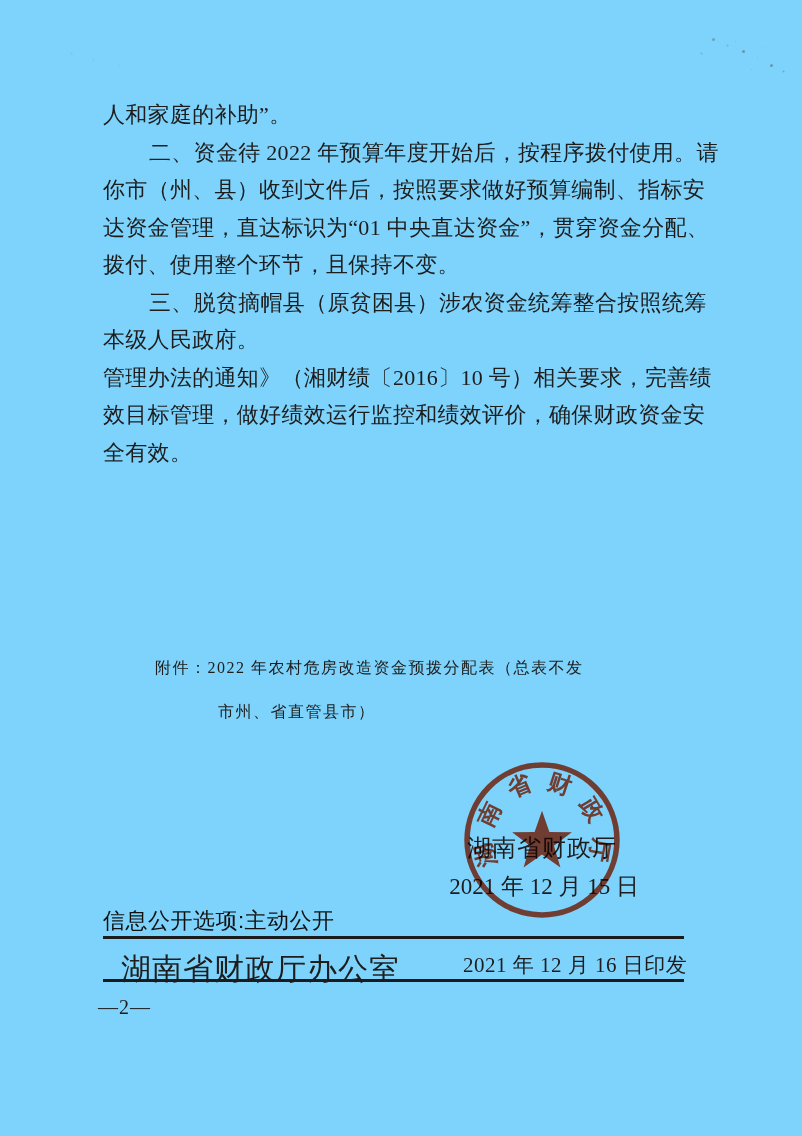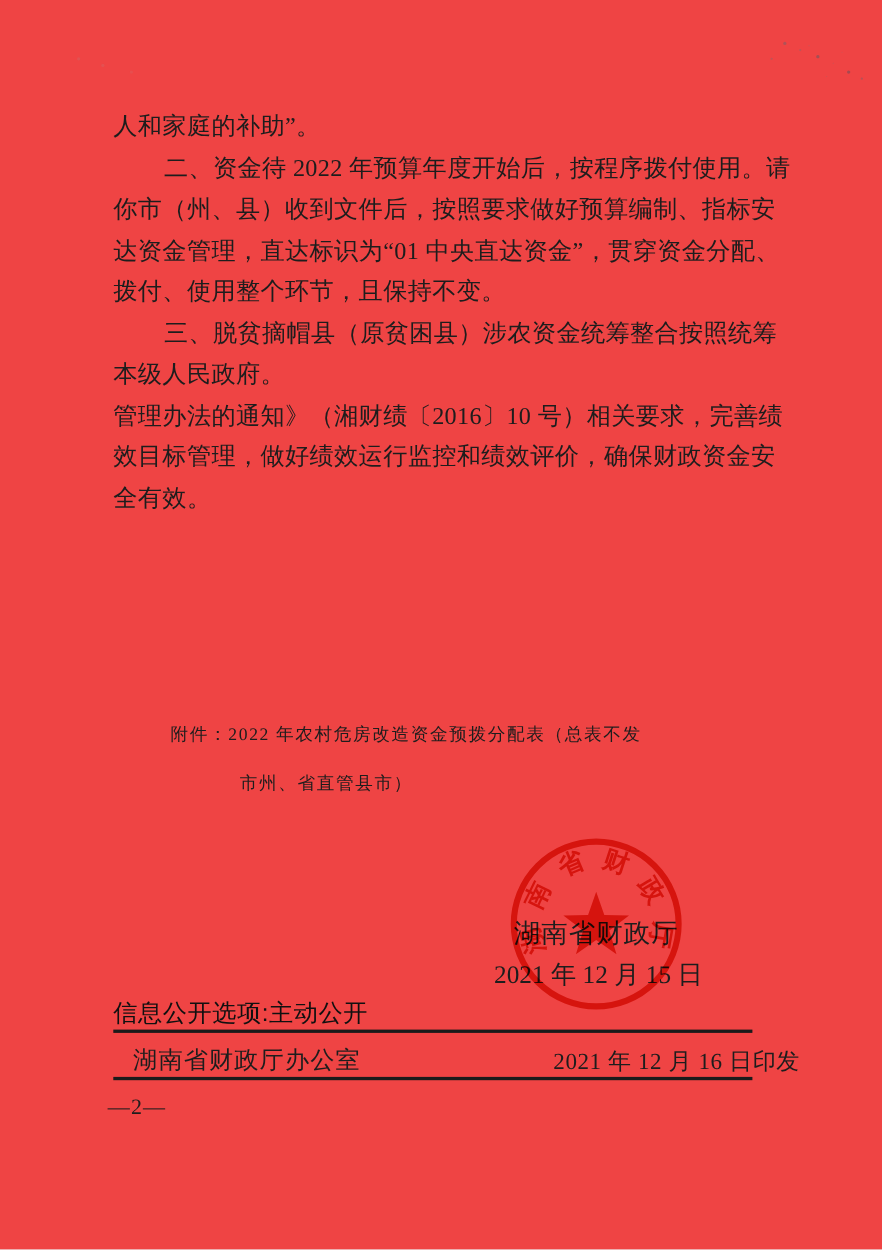--- a/index.html
+++ b/index.html
@@ -1,20 +1,20 @@
 <!DOCTYPE html>
 <html><head>
 <meta charset="utf-8">
 <style>
   html,body { margin:0; padding:0; background:#e9e9e9; }
   .paper {
     position:relative;
     width:802px; height:1136px;
     margin:0 auto;
-    background:#ef4444;
+    background:#7dd3fc;
     overflow:hidden;
     font-family:"Liberation Serif","DejaVu Serif",serif;
     color:#1d1d1d;
   }
   
   .speckle { position:absolute; width:3px; height:3px; border-radius:50%; background:rgba(100,100,110,.45); }
   .speckle-tr {
     left:712px; top:38px;
     box-shadow: 14px 6px 0 -0.5px rgba(110,110,120,.35),
                 30px 12px 0 0 rgba(90,90,100,.5),
@@ -46,22 +46,22 @@
           mix-blend-mode:multiply; opacity:.93; z-index:2; }
 
   .footer-disclosure {
     position:absolute; left:103px; top:906px;
     font-family:"Liberation Sans","DejaVu Sans",sans-serif;
     font-weight:normal; font-size:22px; color:#101010; letter-spacing:.5px;
   }
   .rule { position:absolute; left:103px; width:581px; height:3px; background:#1b1b1b; }
   .rule1 { top:936px; }
   .rule2 { top:979px; }
-  .footer-issuer { position:absolute; left:121px; top:949px; font-size:22px; letter-spacing:1px; }
-  .footer-printdate { position:absolute; left:463px; top:951px; font-size:21px; letter-spacing:.5px;margin-left:40px; }
+  .footer-issuer { position:absolute; left:121px; top:949px; font-size:30px; letter-spacing:1px; }
+  .footer-printdate { position:absolute; left:463px; top:951px; font-size:21px; letter-spacing:.5px; }
   .page-number { position:absolute; left:98px; top:996px; font-size:20px; letter-spacing:1px; }
 </style>
 </head>
 <body>
 
 <div class="paper">
 
   <div class="speckle speckle-tr"></div>
   <div class="speckle speckle-tl"></div>
 

